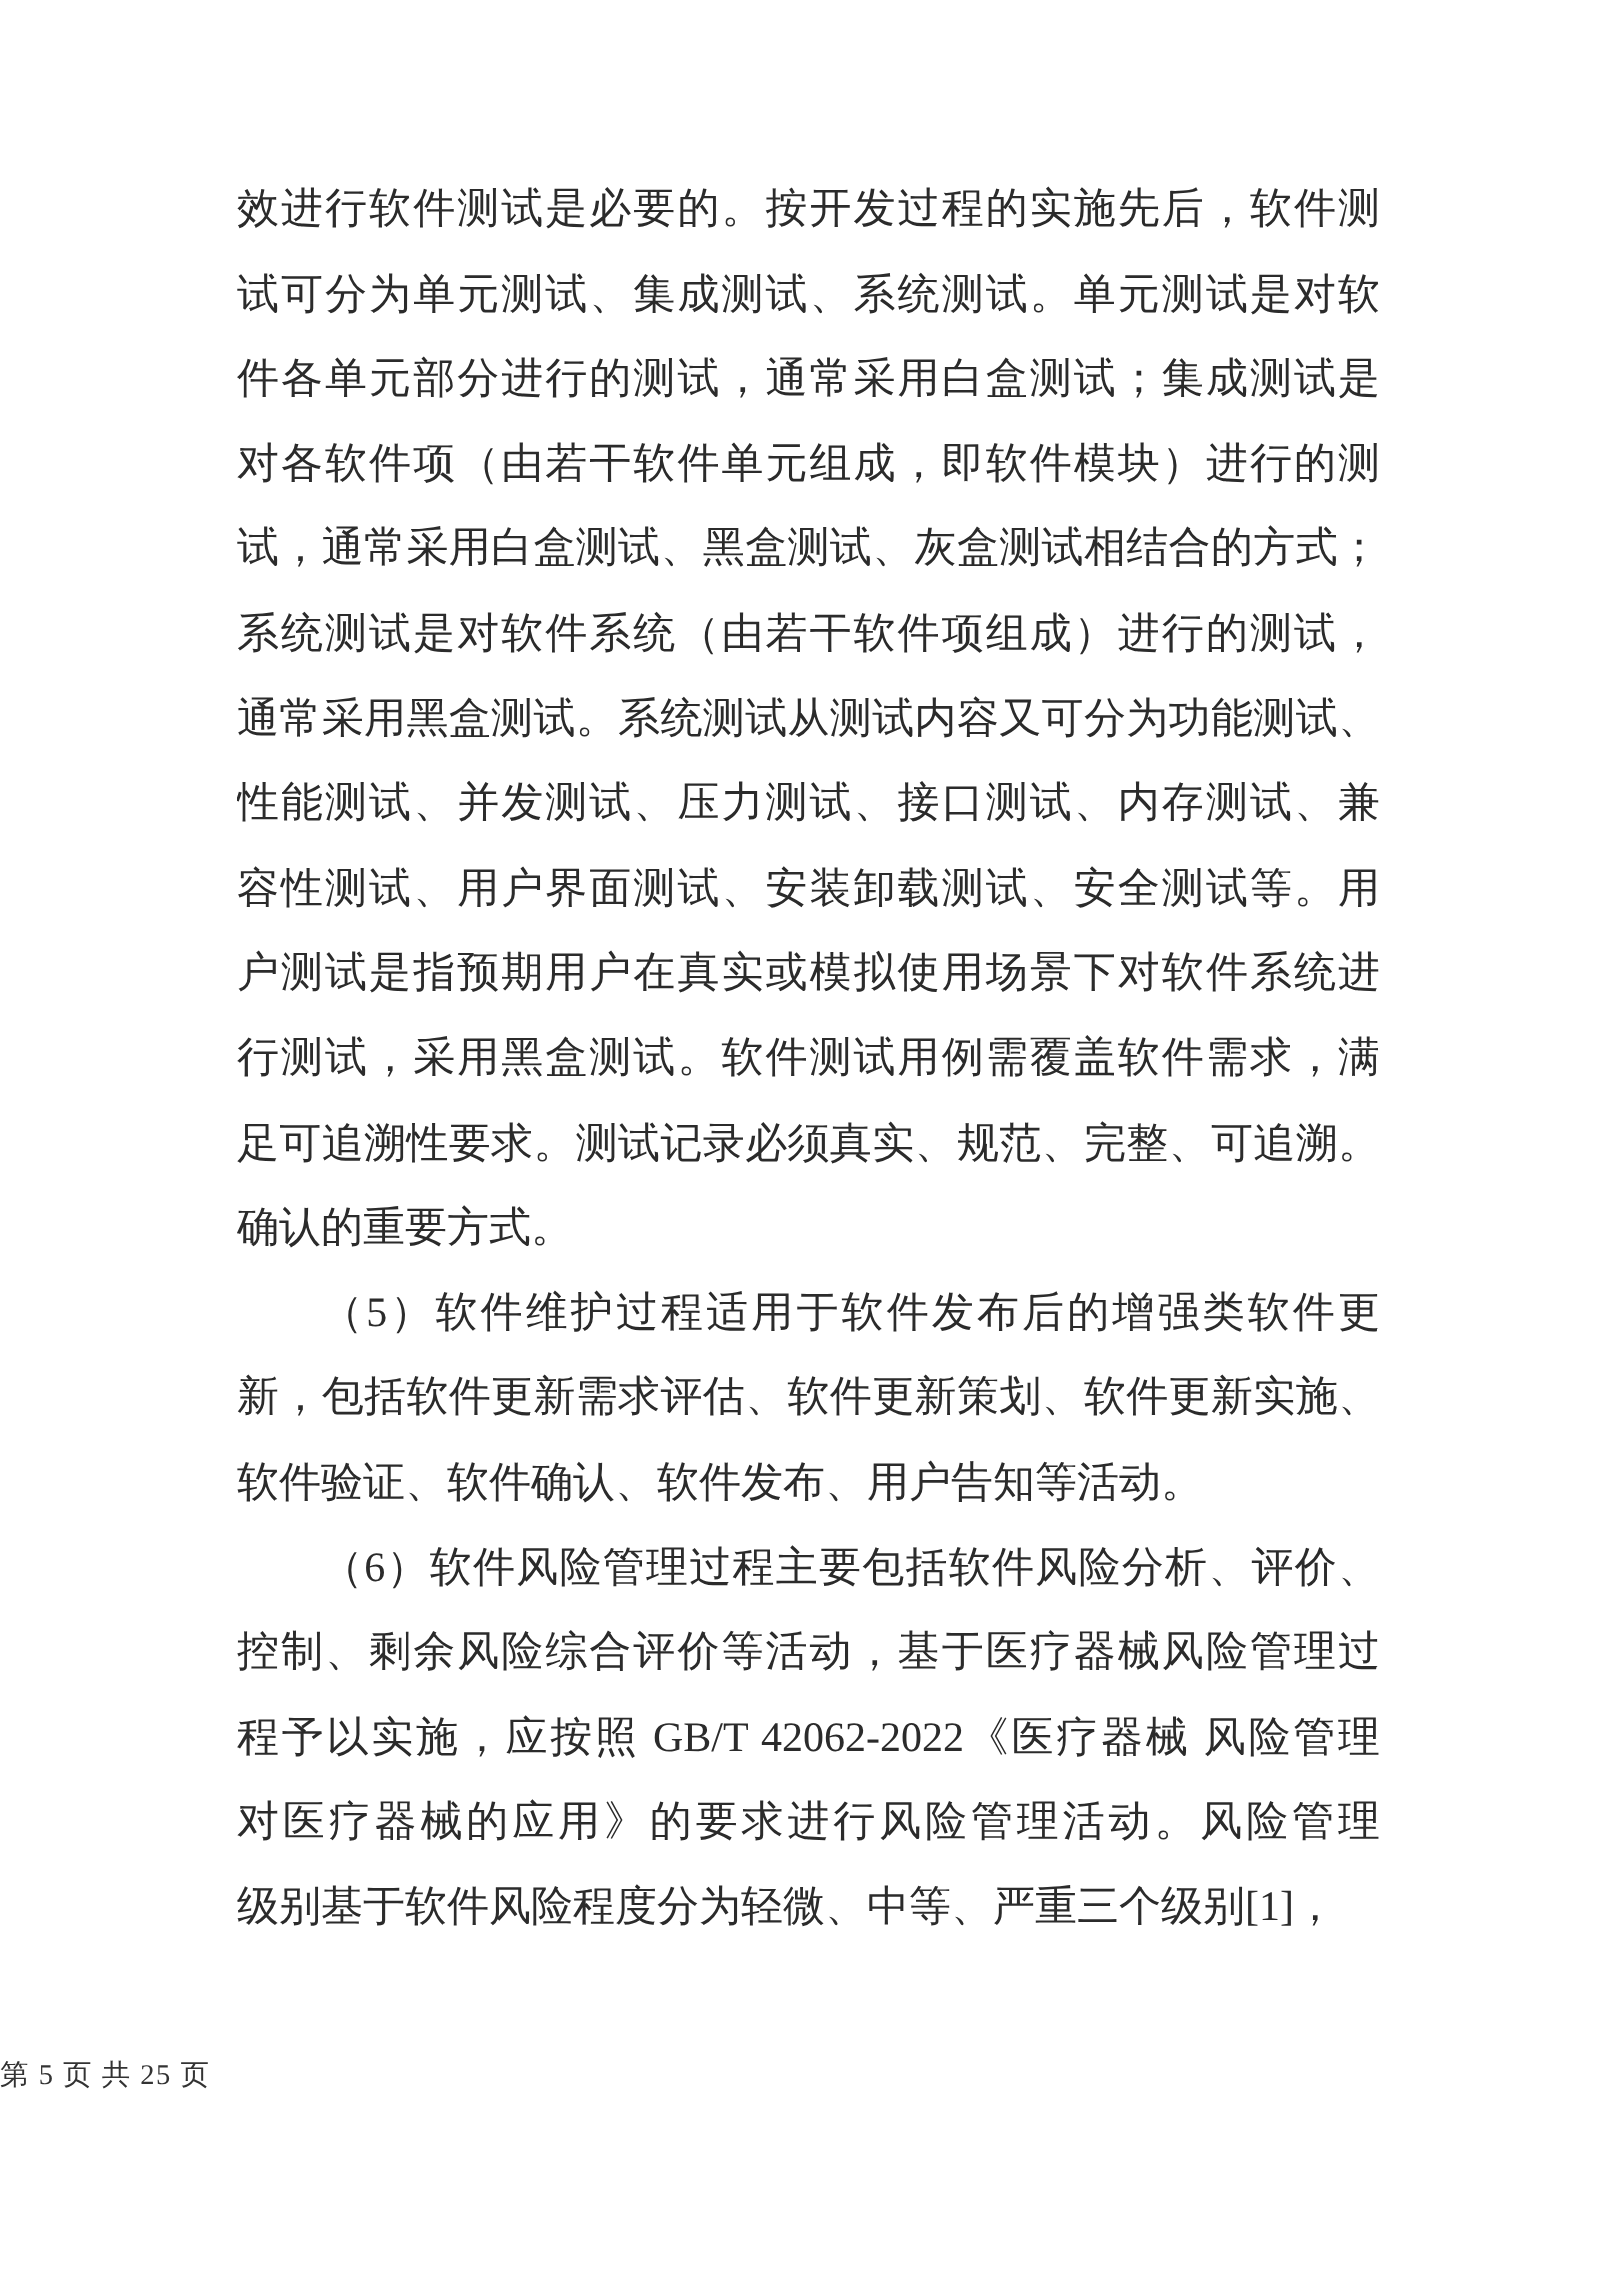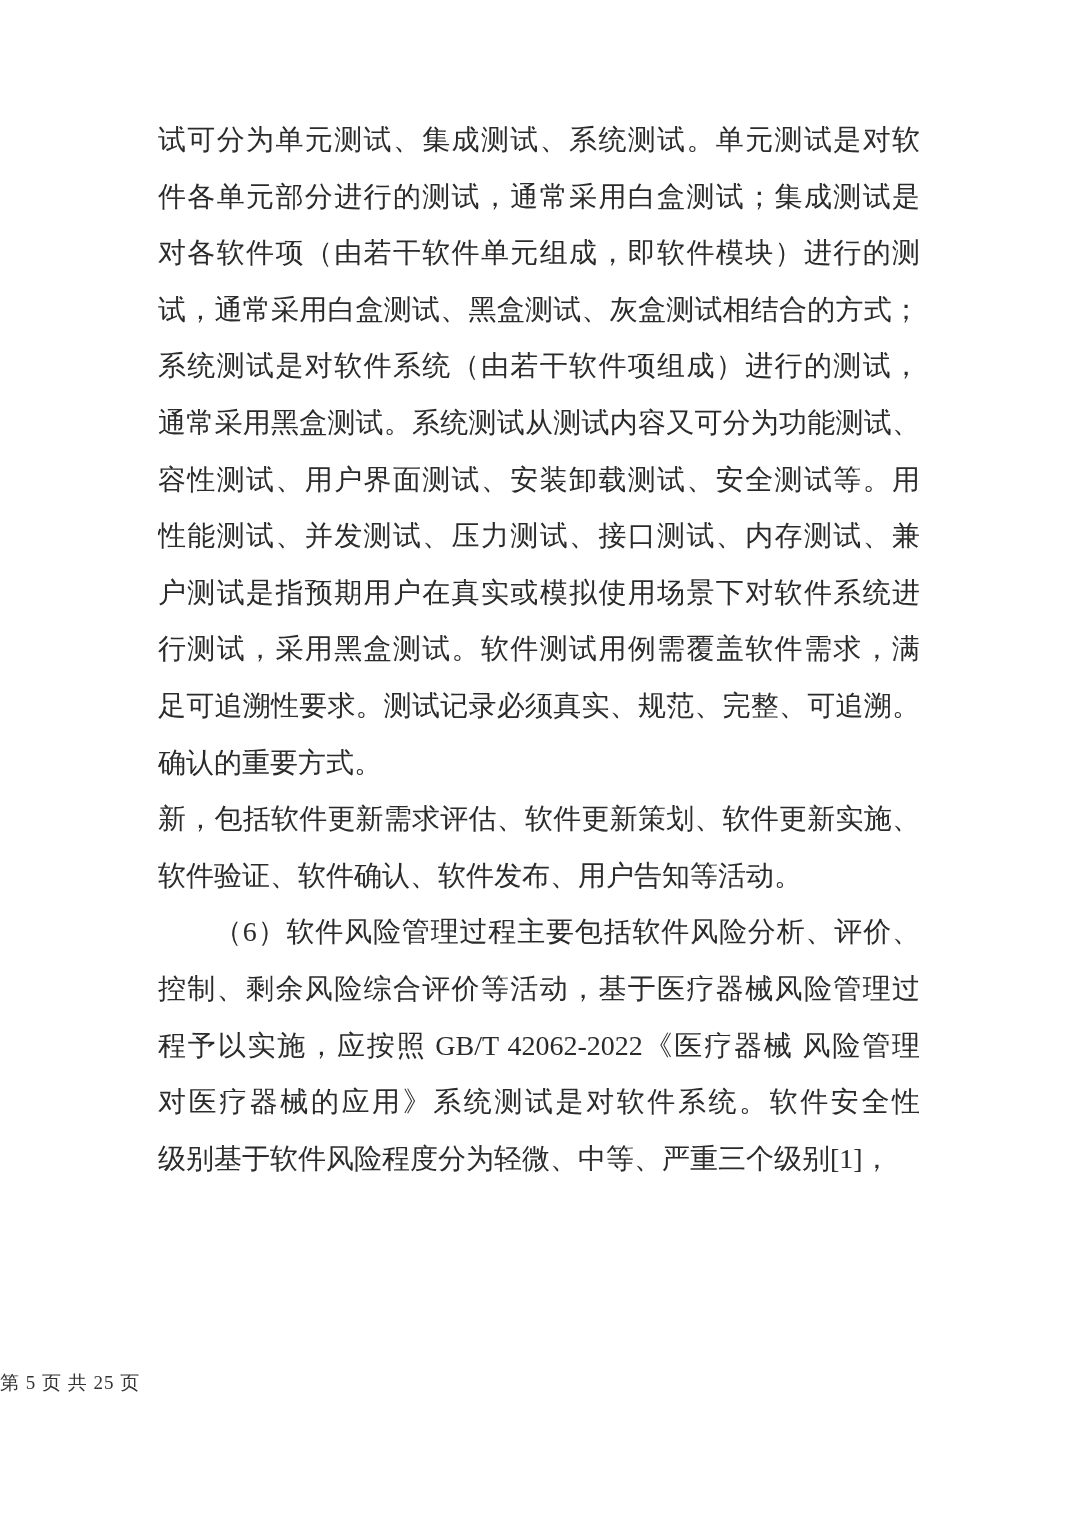--- a/index.html
+++ b/index.html
@@ -46,36 +46,38 @@
     font-size: 19px;
     color: #333333;
     letter-spacing: 1px;
   }
 </style>
 </head>
 <body>
 
 <div class="page">
   <div class="text-body">
+      <div class="line">效进行软件测试是必要的。按开发过程的实施先后，软件测</div>
       <div class="line">试可分为单元测试、集成测试、系统测试。单元测试是对软</div>
       <div class="line">件各单元部分进行的测试，通常采用白盒测试；集成测试是</div>
       <div class="line">对各软件项（由若干软件单元组成，即软件模块）进行的测</div>
       <div class="line">试，通常采用白盒测试、黑盒测试、灰盒测试相结合的方式；</div>
       <div class="line">系统测试是对软件系统（由若干软件项组成）进行的测试，</div>
       <div class="line">通常采用黑盒测试。系统测试从测试内容又可分为功能测试、</div>
+      <div class="line">性能测试、并发测试、压力测试、接口测试、内存测试、兼</div>
       <div class="line">容性测试、用户界面测试、安装卸载测试、安全测试等。用</div>
-      <div class="line">性能测试、并发测试、压力测试、接口测试、内存测试、兼</div>
       <div class="line">户测试是指预期用户在真实或模拟使用场景下对软件系统进</div>
       <div class="line">行测试，采用黑盒测试。软件测试用例需覆盖软件需求，满</div>
       <div class="line">足可追溯性要求。测试记录必须真实、规范、完整、可追溯。</div>
       <div class="line left">确认的重要方式。</div>
+      <div class="line indent">（5）软件维护过程适用于软件发布后的增强类软件更</div>
       <div class="line">新，包括软件更新需求评估、软件更新策划、软件更新实施、</div>
       <div class="line left">软件验证、软件确认、软件发布、用户告知等活动。</div>
       <div class="line indent">（6）软件风险管理过程主要包括软件风险分析、评价、</div>
       <div class="line">控制、剩余风险综合评价等活动，基于医疗器械风险管理过</div>
       <div class="line">程予以实施，应按照 GB/T 42062-2022《医疗器械 风险管理</div>
-      <div class="line">对医疗器械的应用》系统测试是对软件系统。软件安全性</div>
+      <div class="line">对医疗器械的应用》的要求进行风险管理活动。风险管理</div>
       <div class="line left">级别基于软件风险程度分为轻微、中等、严重三个级别[1]，</div>
     </div>
   <div class="page-footer">
     <span>第 5 页 共 25 页</span>
   </div>
 </div>
 
 </body></html>

